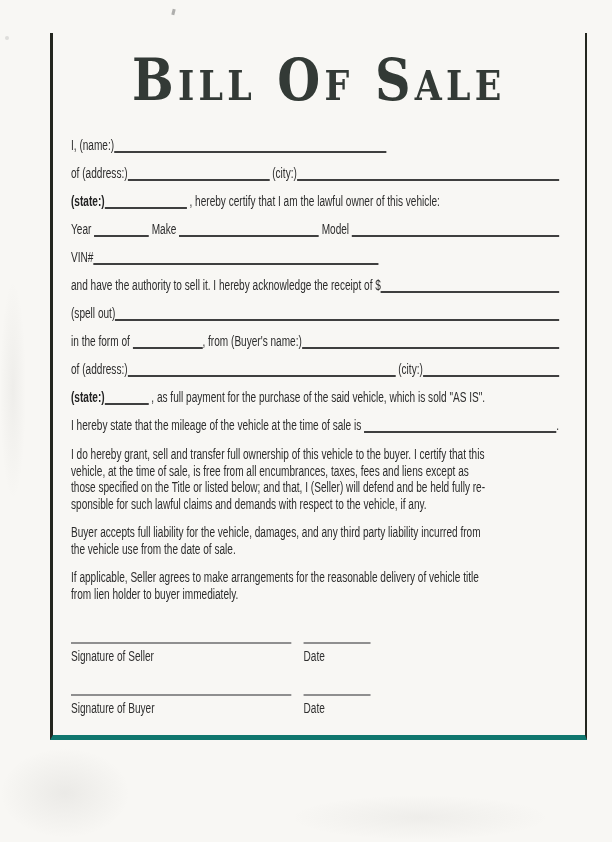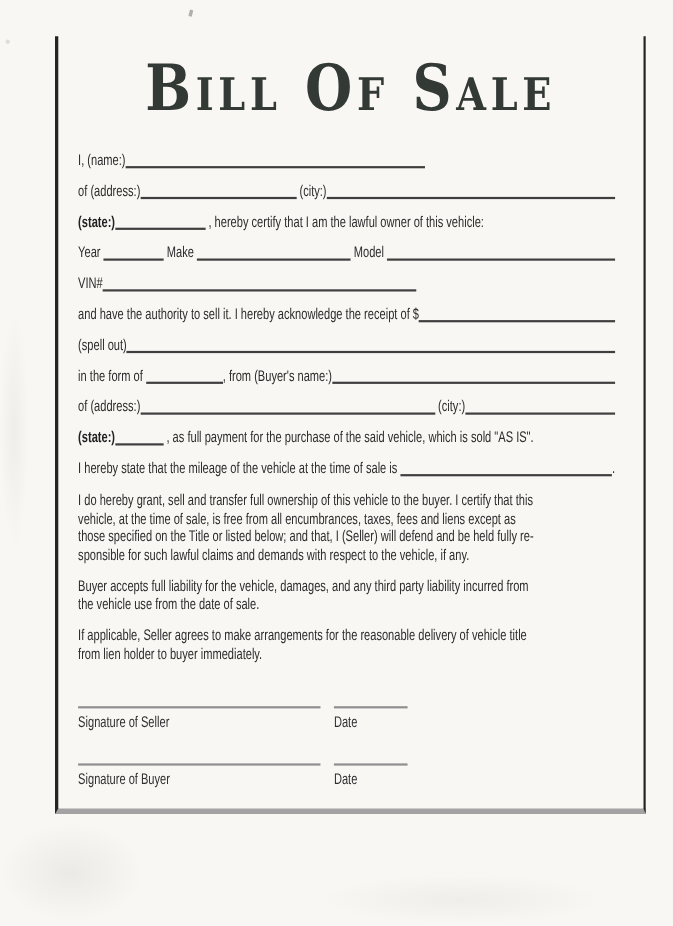--- a/index.html
+++ b/index.html
@@ -8,21 +8,21 @@
     background:#f8f7f4;
     font-family:"Liberation Sans",sans-serif;
     color:#2c2c2c;
   }
   
   .frame{
     position:absolute;left:50px;top:33px;width:537px;height:707px;
     box-sizing:border-box;
     border-left:3px solid #23261f;
     border-right:2px solid #23261f;
-    border-bottom:5px solid #a3a3a3;
+    border-bottom:5px solid #0f766e;
   }
   .doc-title{
     position:absolute;top:22px;left:0;width:100%;
     text-align:center;line-height:50px;height:50px;
   }
   .doc-title .tspan{
     display:inline-block;
     font-family:"DejaVu Serif",serif;
     font-weight:bold;
     font-variant:small-caps;

